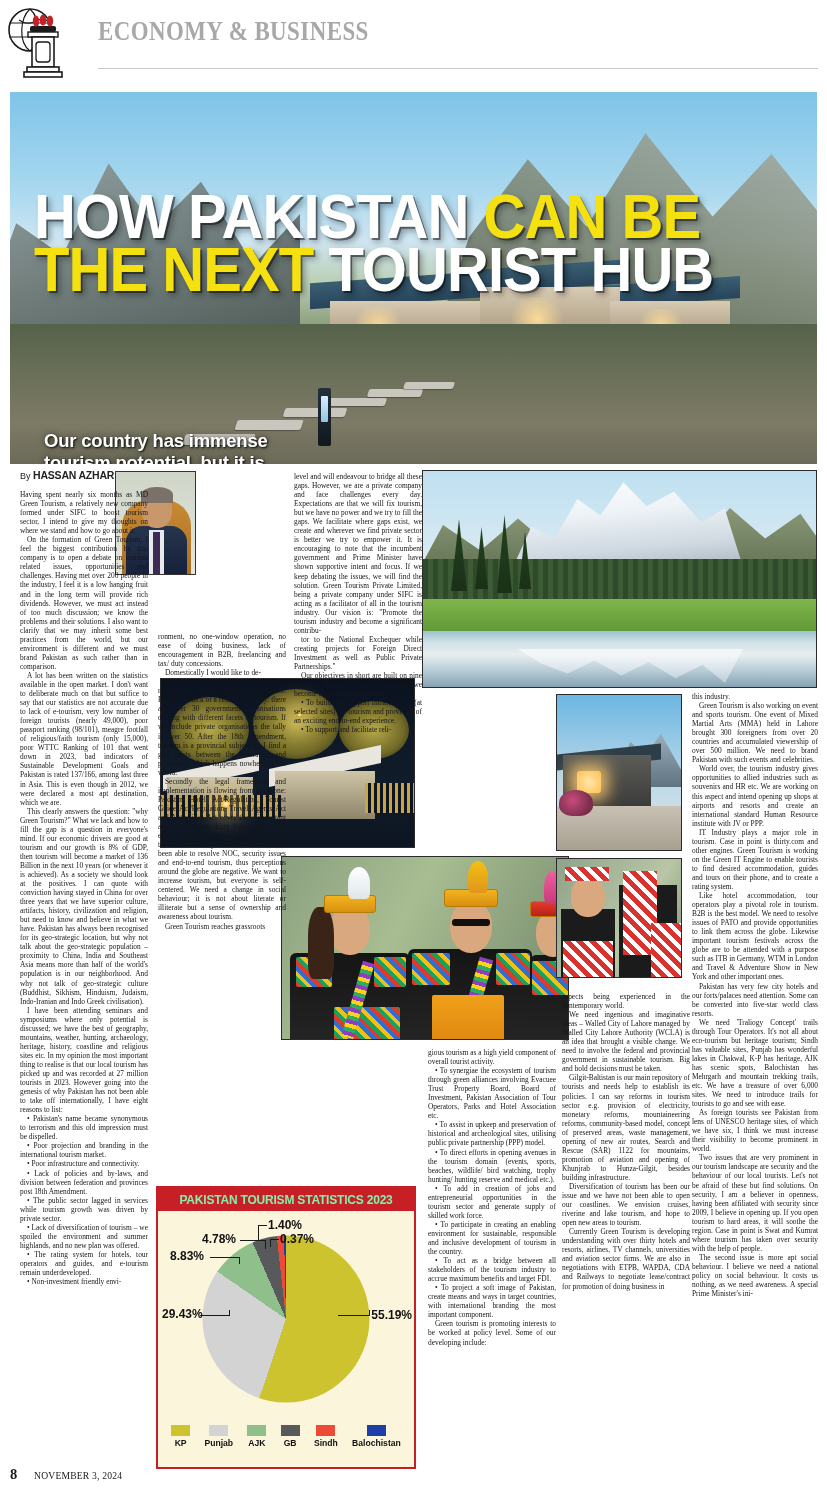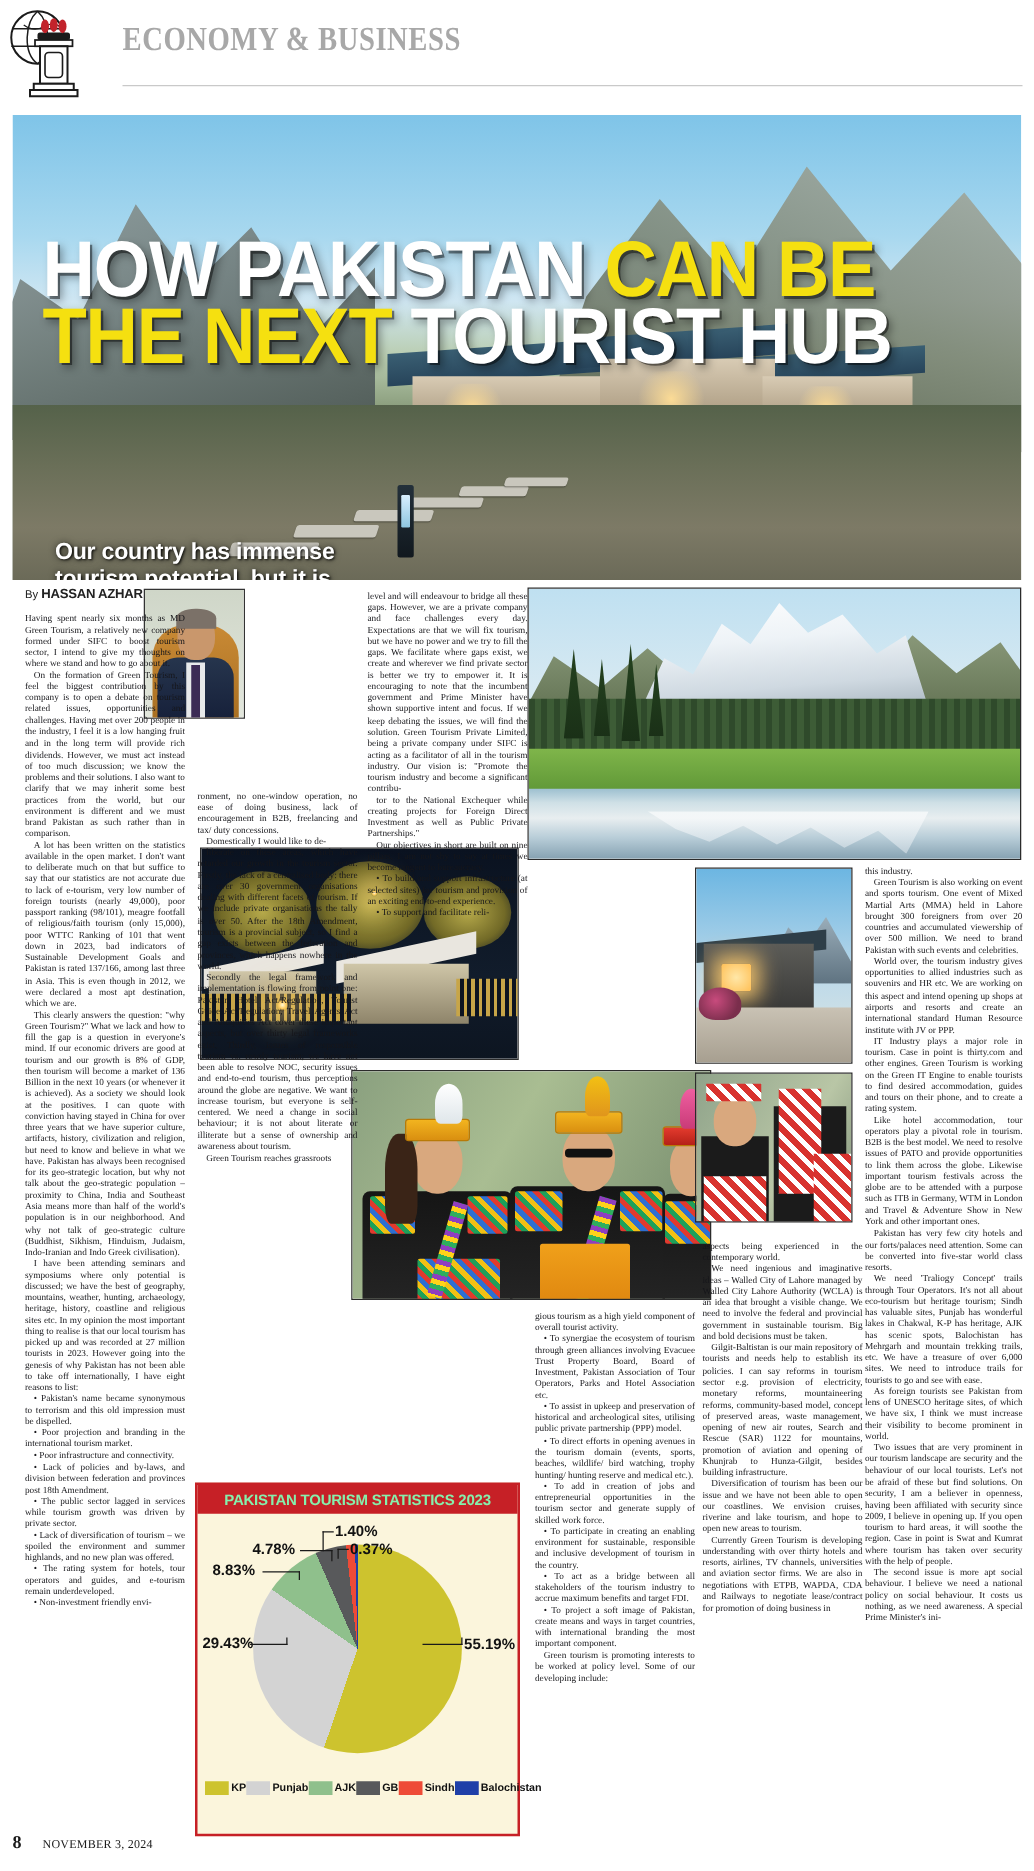--- a/index.html
+++ b/index.html
@@ -196,21 +196,21 @@
   }
   .pcallout {
     position:absolute; font-family:"Liberation Sans", sans-serif;
     font-weight:700; font-size:12px; color:#111; white-space:nowrap;
   }
   .leader { position:absolute; background:#1a1a1a; }
   .legend {
     position:absolute; left:0; right:0; bottom:4px; height:38px;
     display:flex; align-items:flex-start; justify-content:space-around; padding:0 6px;
   }
-  .lg-item { display:flex; flex-direction:row; align-items:flex-start; gap:2px; }
+  .lg-item { display:flex; flex-direction:column; align-items:center; gap:2px; }
   .lg-sw { width:19px; height:11px; }
   .lg-lb { font-family:"Liberation Sans", sans-serif; font-weight:700; font-size:8.6px; color:#111; }
 
   
   .footer { position:absolute; left:10px; top:1466px; width:400px; height:22px;
     font-family:"Liberation Serif", serif; color:#1a1a1a; }
   .pg-num { position:absolute; left:0; top:0; font-size:14.5px; font-weight:700; }
   .pg-date { position:absolute; left:24px; top:4px; font-size:9.6px; letter-spacing:.2px; }
 </style>
 </head>

